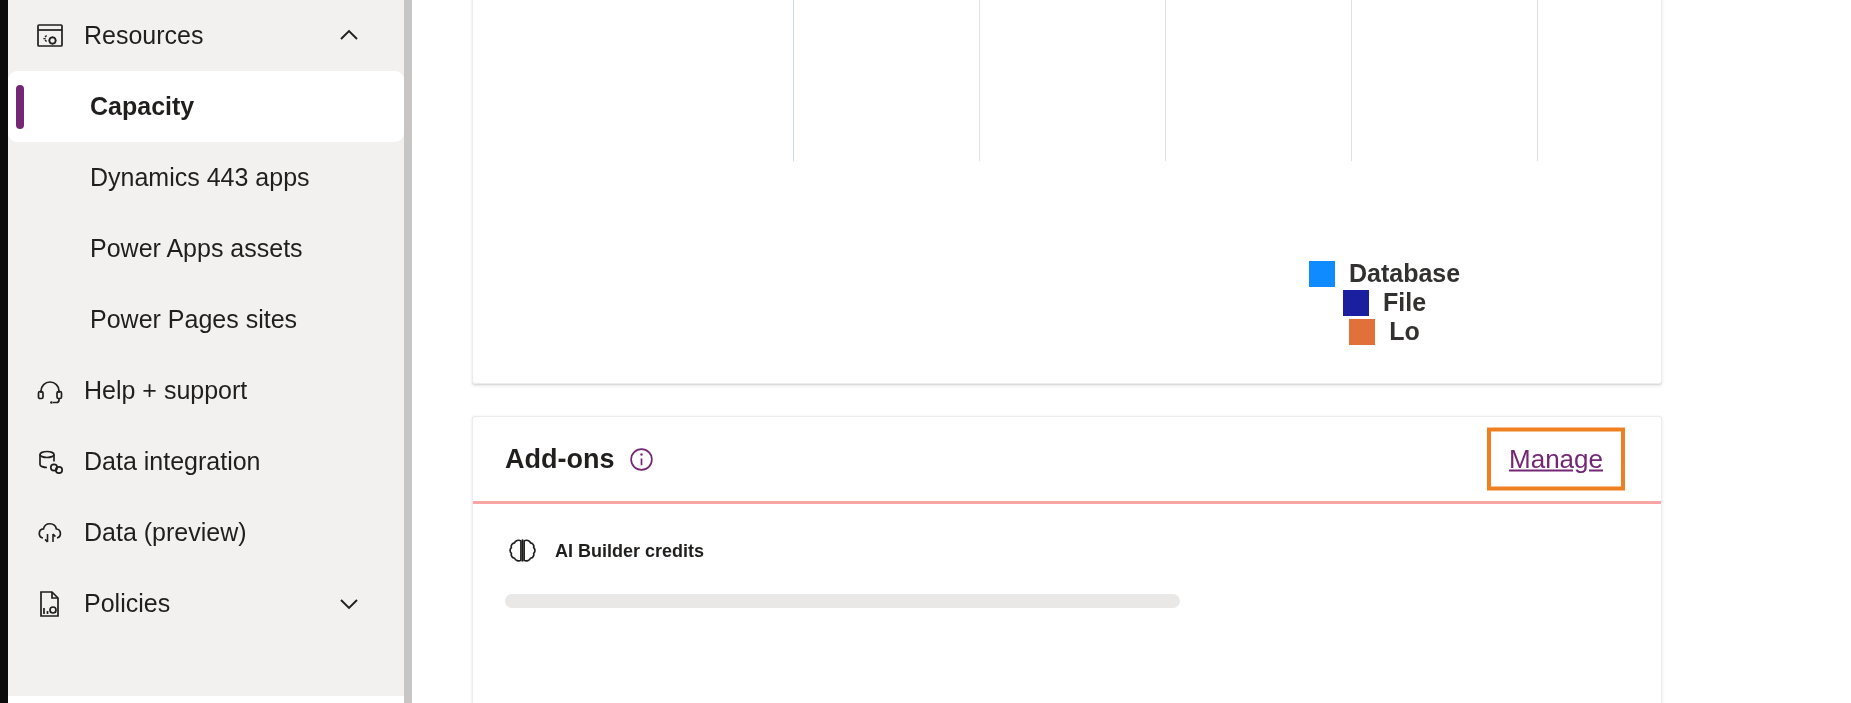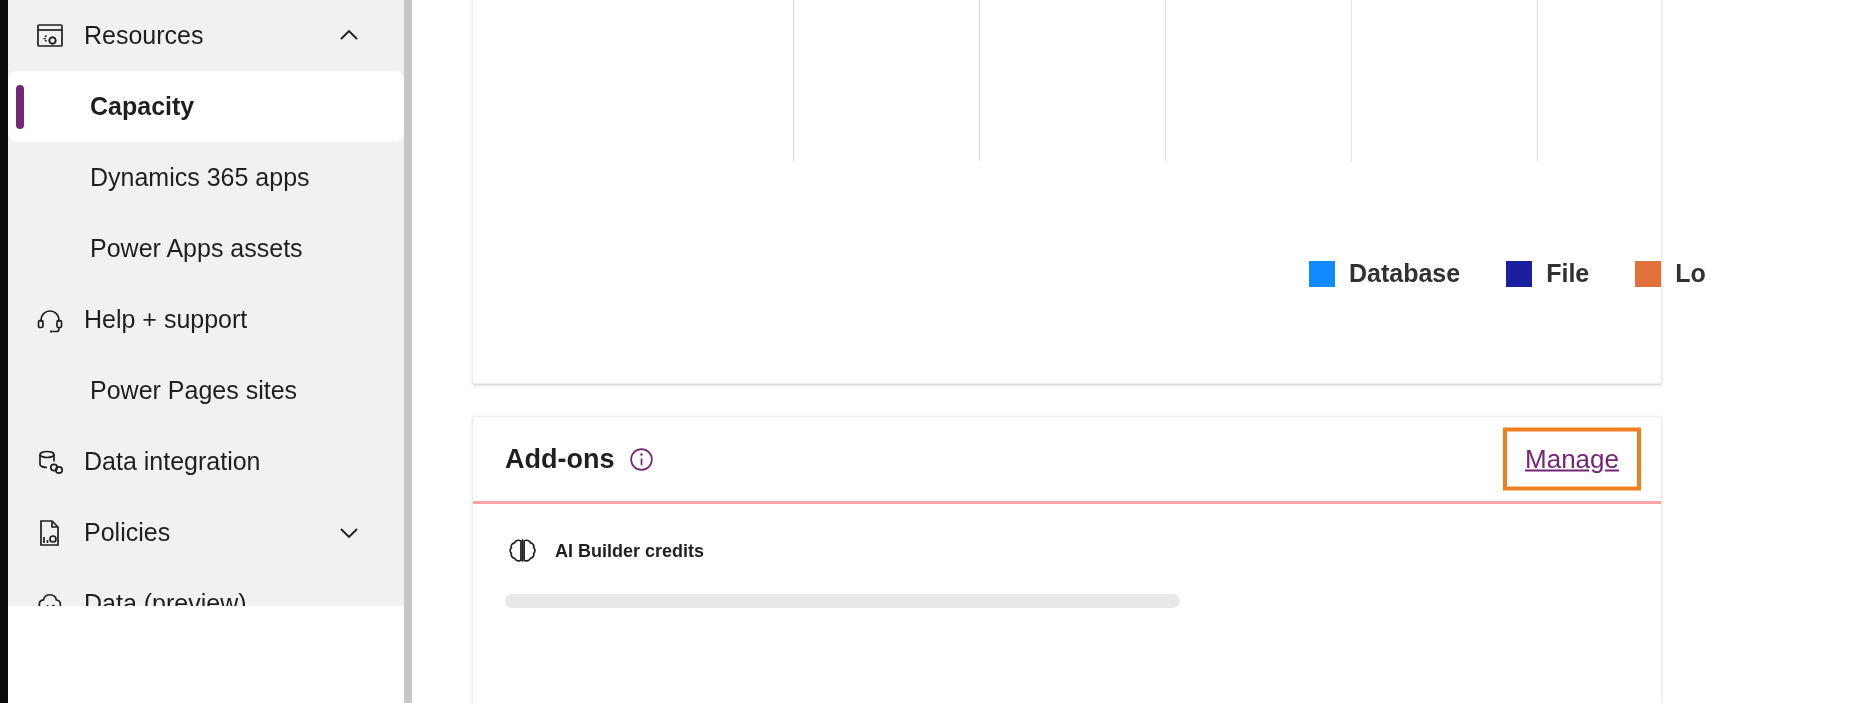--- a/index.html
+++ b/index.html
@@ -12,21 +12,21 @@
   #root { position: relative; width: 1851px; height: 703px; background: #ffffff; }
 
   
   .left-rail {
     position: absolute; left: 0; top: 0; width: 8px; height: 703px;
     background: #0b0b0b;
   }
 
   
   .sidebar {
-    position: absolute; left: 8px; top: 0; width: 396px; height: 606px;
+    position: absolute; left: 8px; top: 0; width: 396px; height: 696px;
     background: #f2f1ef;
     overflow: hidden;
   }
   .nav-item {
     position: relative;
     display: flex; align-items: center;
     height: 71px;
     padding-left: 28px;
     color: #201f1e;
     font-size: 25px;
@@ -124,21 +124,21 @@
     border-bottom: 3px solid #fca5a5;
   }
   .addons-title {
     font-size: 27px; font-weight: 600; color: #201f1e;
   }
   .info-icon {
     width: 27px; height: 27px; margin-left: 14px;
     display: inline-flex; align-items: center; justify-content: center;
   }
   .head-actions {
-    position: absolute; right: 20px; top: 50%; transform: translateY(-50%);
+    position: absolute; right: 36px; top: 50%; transform: translateY(-50%);
     display: flex; align-items: center;
   }
   .manage-wrap {
     border: 4px solid #ef8022;
     padding: 12px 18px 12px 18px;
     display: inline-flex; align-items: center; justify-content: center;
     background: #ffffff;
   }
   .link-purple {
     color: #742774; font-size: 26px; cursor: pointer; white-space: nowrap;
@@ -188,83 +188,83 @@
         </svg>
       </span>
     </div>
 
     <div class="nav-item indent selected">
       <span class="sel-bar"></span>
       <span class="nav-label">Capacity</span>
     </div>
 
     <div class="nav-item indent">
-      <span class="nav-label">Dynamics 365 apps</span>
+      <span class="nav-label">Dynamics 443 apps</span>
     </div>
 
     <div class="nav-item indent">
       <span class="nav-label">Power Apps assets</span>
+    </div>
+
+    <div class="nav-item indent">
+      <span class="nav-label">Power Pages sites</span>
     </div>
 
     <div class="nav-item group-head">
       <span class="nav-icon">
         <svg width="32" height="32" viewBox="0 0 32 32" fill="none" stroke="#201f1e" stroke-width="1.7">
           <path d="M7 18v-2a9 9 0 0 1 18 0v2"></path>
           <rect x="4.5" y="16.5" width="4.5" height="7" rx="1.6"></rect>
           <rect x="23" y="16.5" width="4.5" height="7" rx="1.6"></rect>
           <path d="M25 23.5v1.5a2.5 2.5 0 0 1-2.5 2.5H19"></path>
           <circle cx="17.4" cy="27.5" r="1.3" fill="#201f1e" stroke="none"></circle>
         </svg>
       </span>
       <span class="nav-label">Help + support</span>
     </div>
 
-    <div class="nav-item indent">
-      <span class="nav-label">Power Pages sites</span>
-    </div>
-
     <div class="nav-item group-head">
       <span class="nav-icon">
         <svg width="32" height="32" viewBox="0 0 32 32" fill="none" stroke="#201f1e" stroke-width="1.7">
           <ellipse cx="13" cy="8.5" rx="7" ry="3"></ellipse>
           <path d="M6 8.5v10c0 1.66 3.13 3 7 3"></path>
           <path d="M20 8.5v7"></path>
           <circle cx="20" cy="21.5" r="3.2"></circle>
           <circle cx="25" cy="24" r="3.2"></circle>
         </svg>
       </span>
       <span class="nav-label">Data integration</span>
     </div>
 
     <div class="nav-item group-head">
       <span class="nav-icon">
         <svg width="32" height="32" viewBox="0 0 32 32" fill="none" stroke="#201f1e" stroke-width="1.7">
+          <path d="M9 21a4.6 4.6 0 0 1 .5-9.1A6.6 6.6 0 0 1 22.4 12 4.6 4.6 0 0 1 23 21"></path>
+          <path d="M13.5 17v8M13.5 25l-2.4-2.6M19 25v-8M19 17l2.4 2.6" stroke-width="1.6"></path>
+        </svg>
+      </span>
+      <span class="nav-label">Data (preview)</span>
+    </div>
+
+    <div class="nav-item group-head">
+      <span class="nav-icon">
+        <svg width="32" height="32" viewBox="0 0 32 32" fill="none" stroke="#201f1e" stroke-width="1.7">
           <path d="M7 4h11l6 6v18H7z"></path>
           <path d="M18 4v6h6"></path>
           <circle cx="19" cy="22" r="3"></circle>
           <path d="M10 26v-6M13.5 26v-3"></path>
         </svg>
       </span>
       <span class="nav-label">Policies</span>
       <span class="chev">
         <svg width="26" height="26" viewBox="0 0 26 26" fill="none" stroke="#201f1e" stroke-width="1.9">
           <polyline points="5,9 13,17 21,9"></polyline>
         </svg>
       </span>
     </div>
-
-    <div class="nav-item group-head">
-      <span class="nav-icon">
-        <svg width="32" height="32" viewBox="0 0 32 32" fill="none" stroke="#201f1e" stroke-width="1.7">
-          <path d="M9 21a4.6 4.6 0 0 1 .5-9.1A6.6 6.6 0 0 1 22.4 12 4.6 4.6 0 0 1 23 21"></path>
-          <path d="M13.5 17v8M13.5 25l-2.4-2.6M19 25v-8M19 17l2.4 2.6" stroke-width="1.6"></path>
-        </svg>
-      </span>
-      <span class="nav-label">Data (preview)</span>
-    </div>
   </nav>
 
   <div class="scroll-track">
     <div class="scroll-thumb" style="left:0;"></div>
   </div>
 
   <main class="content">
     <div class="content-inner">
 
       <section class="chart-card">
@@ -273,21 +273,21 @@
 
           <div class="axis-line" style="left:320px; top:0px; height:420px;"></div>
 
           <div class="gridline" style="left:506px; top:0px; height:420px;"></div>
           <div class="gridline" style="left:692px; top:0px; height:420px;"></div>
           <div class="gridline" style="left:878px; top:0px; height:420px;"></div>
           <div class="gridline" style="left:1064px; top:0px; height:420px;"></div>
 
         </div>
 
-        <div class="legend" style="left:836px; top:518px;">
+        <div class="legend" style="left:836px; top:518px;flex-direction:column;">
           <div class="legend-item">
             <span class="legend-swatch" style="background:#0f8bff;"></span>
             <span class="legend-text">Database</span>
           </div>
           <div class="legend-item">
             <span class="legend-swatch" style="background:#1a1fa0;"></span>
             <span class="legend-text">File</span>
           </div>
           <div class="legend-item">
             <span class="legend-swatch" style="background:#e2703a;"></span>

